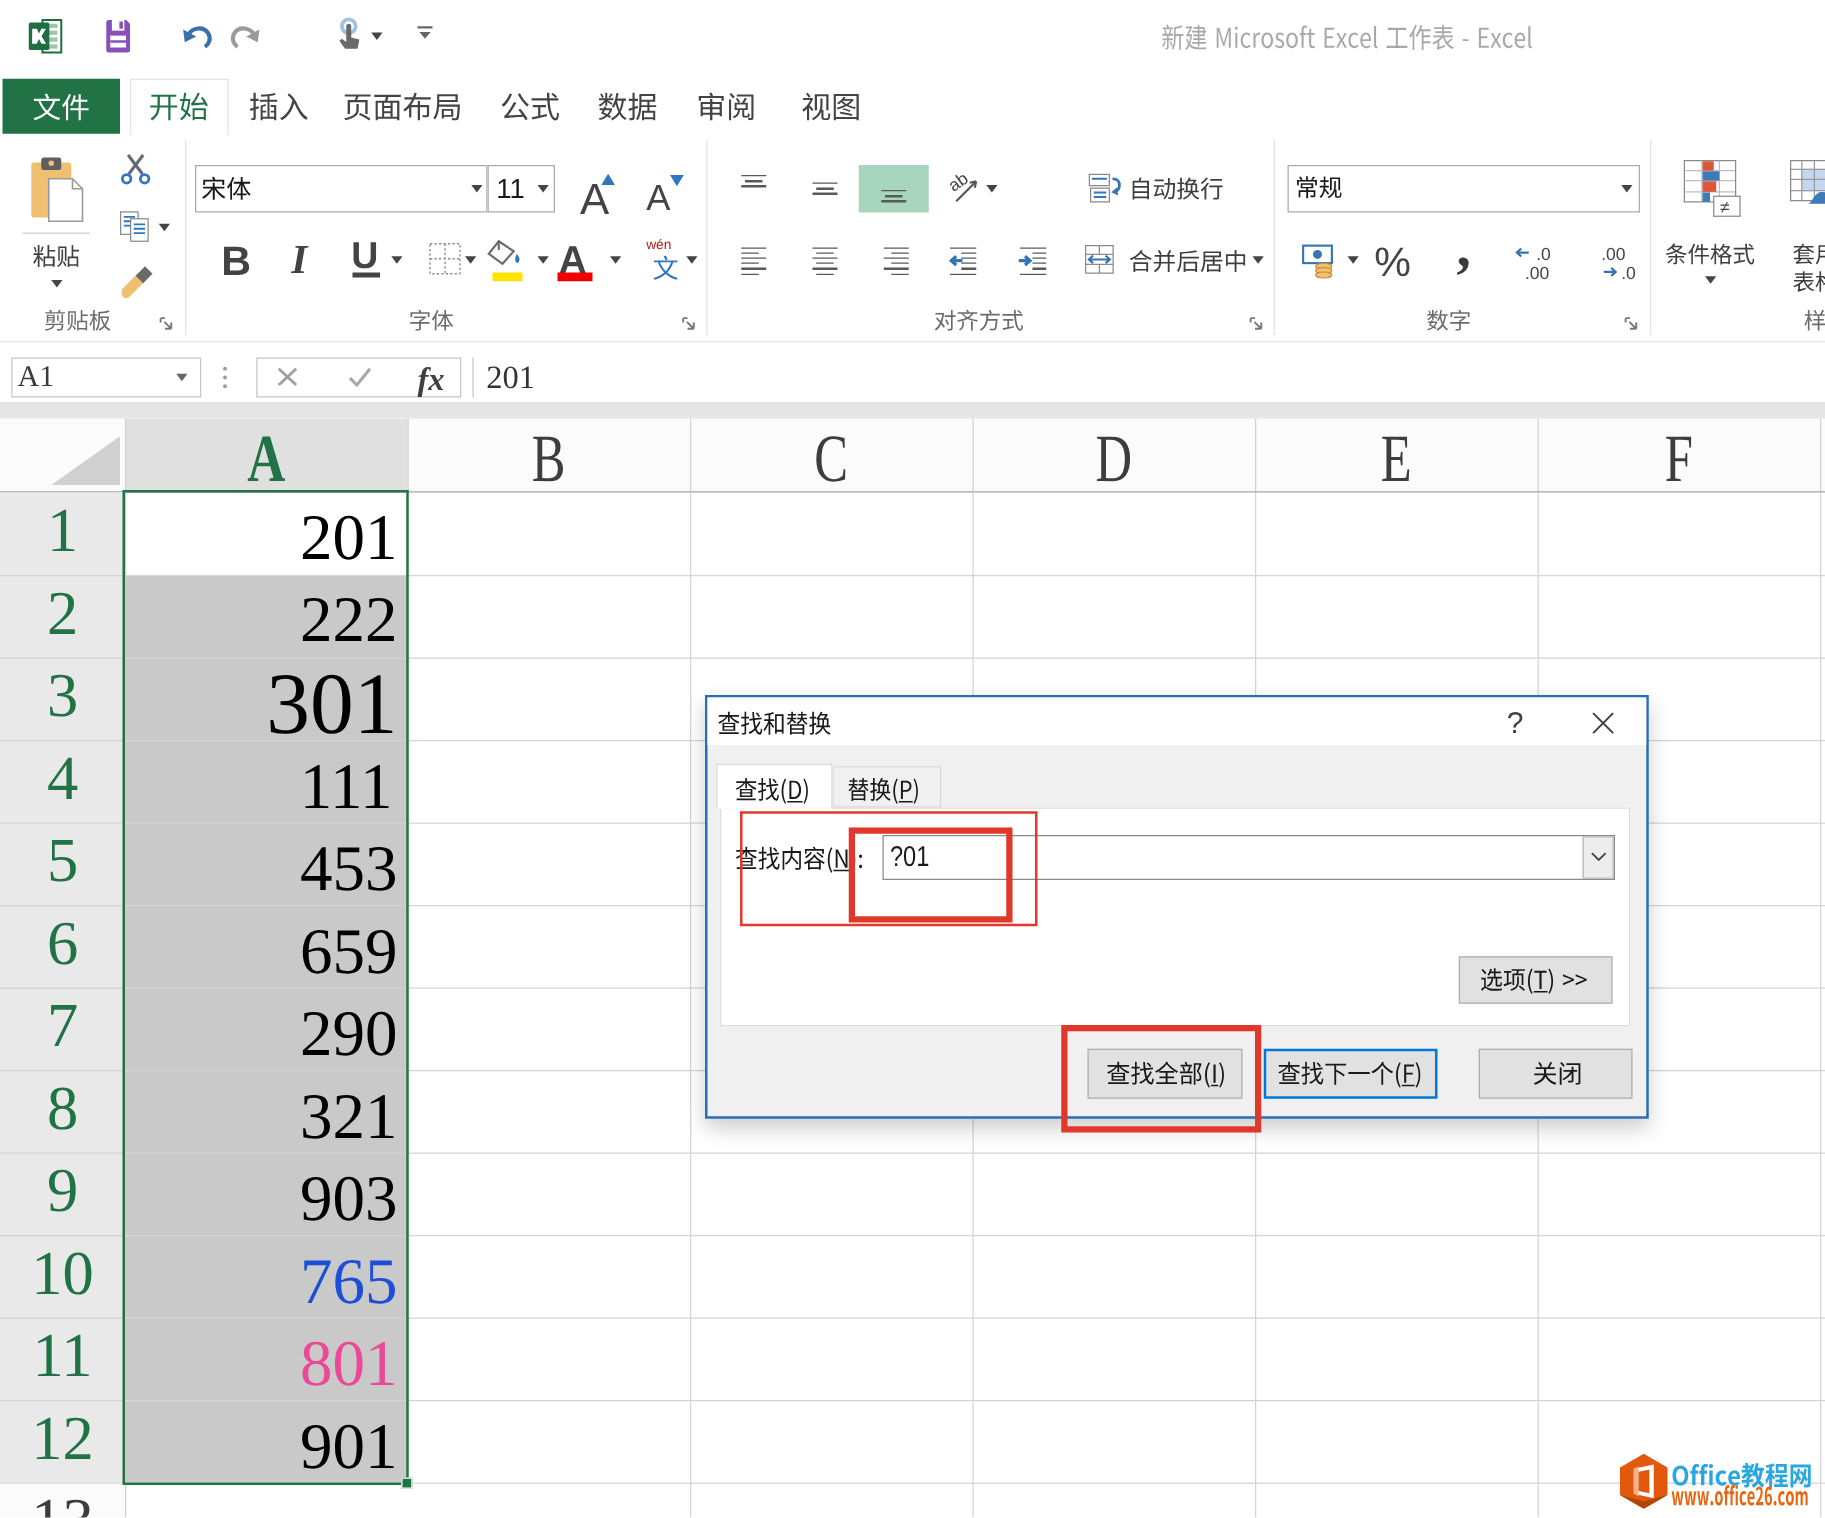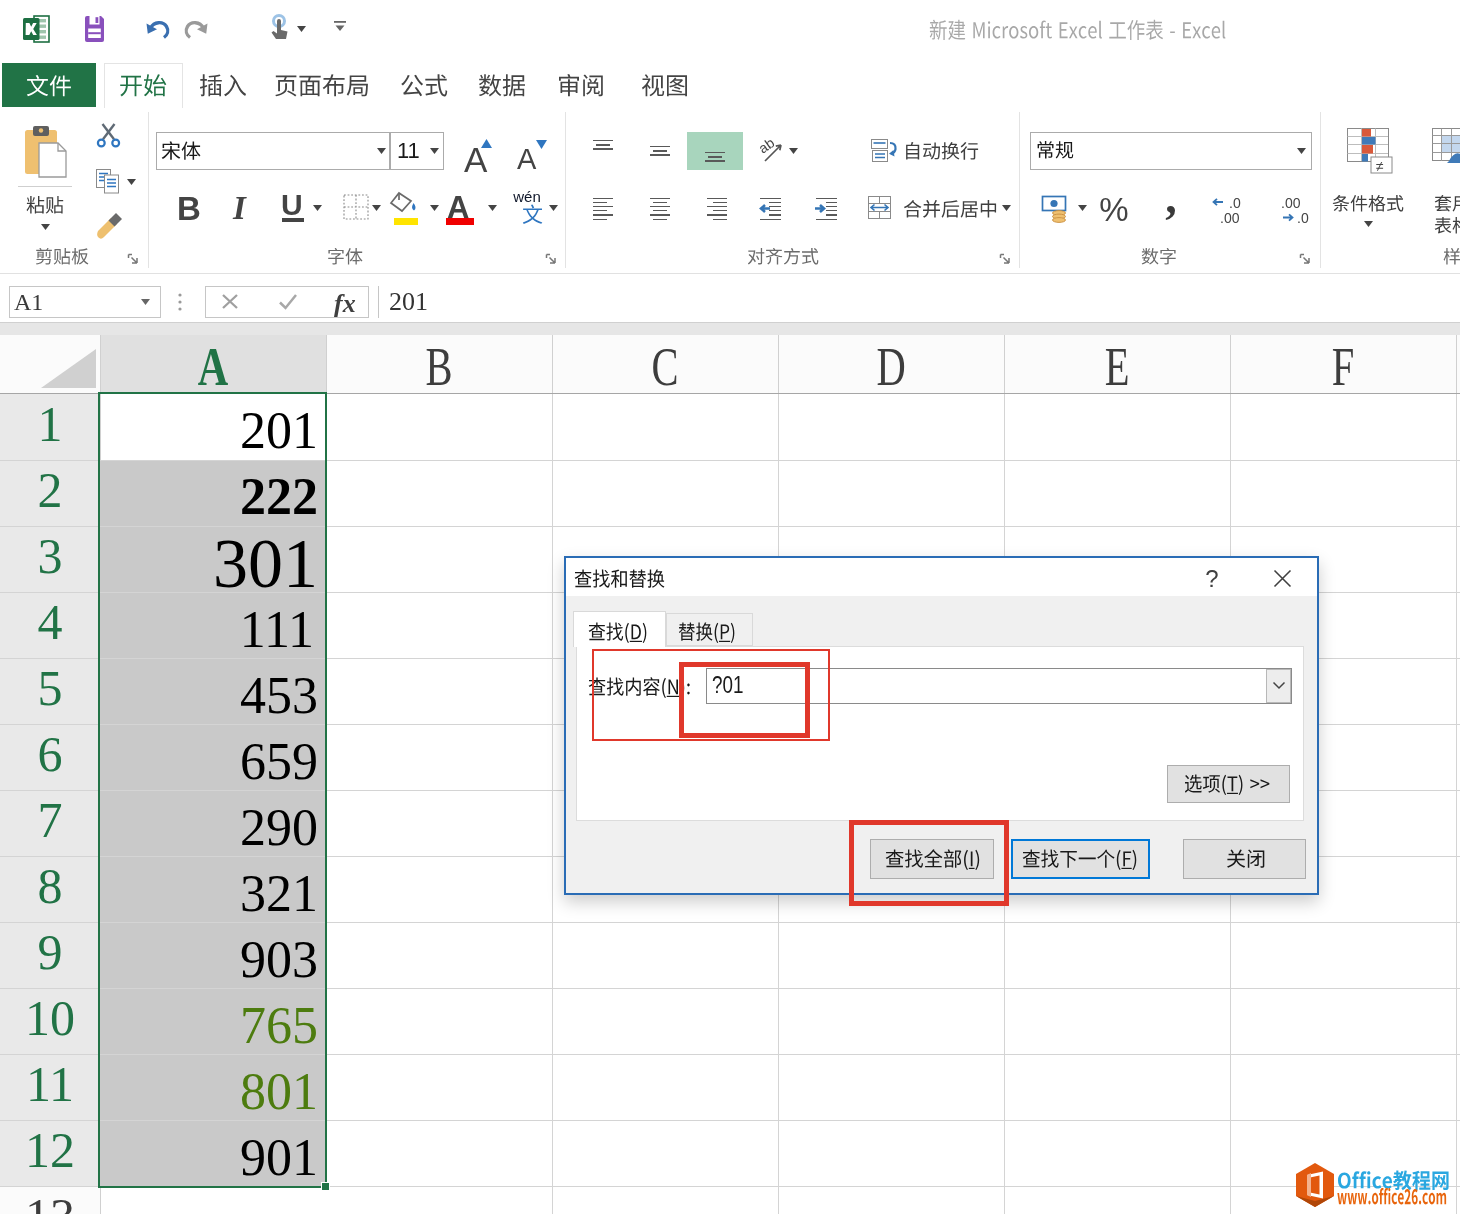--- a/index.html
+++ b/index.html
@@ -194,21 +194,21 @@
 <div style="position:absolute;left:447px;top:192.0px;font-family:'Liberation Sans',serif;font-size:31px;font-weight:700;font-style:normal;color:#444;line-height:31px;white-space:pre;">A</div>
 <div style="position:absolute;left:446px;top:218px;width:28px;height:7px;background:#f00000;"></div>
 <svg style="position:absolute;left:488px;top:205px;overflow:visible" width="9" height="6" viewBox="0 0 9 6">
     <path d="M0 0 L9 0 L4.5 6 Z" fill="#444"></path>
   </svg>
 <svg style="position:absolute;left:521.5px;top:199.7px;overflow:visible;" width="21.0" height="29.4" viewBox="0 -22.3 21.0 29.4">
     <g fill="#2f76c0">
       <path d="M8.9 -17.3C9.5 -16.3 10.2 -14.8 10.4 -14.0L12.2 -14.6C11.9 -15.4 11.2 -16.8 10.5 -17.8ZM1.1 -13.9V-12.4H4.3C5.6 -9.2 7.2 -6.4 9.4 -4.2C7.1 -2.3 4.2 -0.8 0.8 0.1C1.1 0.5 1.6 1.3 1.7 1.6C5.2 0.5 8.2 -1.0 10.5 -3.1C12.9 -1.0 15.8 0.6 19.2 1.5C19.5 1.1 20.0 0.4 20.3 0.1C16.9 -0.8 14.1 -2.2 11.8 -4.2C13.9 -6.4 15.5 -9.1 16.7 -12.4H20.0V-13.9ZM10.6 -5.3C8.6 -7.3 7.1 -9.7 6.0 -12.4H14.9C13.9 -9.6 12.4 -7.2 10.6 -5.3Z"></path>
     </g>
   </svg>
-<div style="position:absolute;left:527px;top:190.1px;font-family:'Liberation Sans',serif;font-size:15px;font-weight:400;font-style:normal;color:#0f172a;line-height:13px;white-space:pre;transform:translateX(-50%);">wén</div>
+<div style="position:absolute;left:527px;top:190.1px;font-family:'Liberation Sans',serif;font-size:11px;font-weight:400;font-style:normal;color:#b91c1c;line-height:13px;white-space:pre;transform:translateX(-50%);">wén</div>
 <svg style="position:absolute;left:549px;top:205px;overflow:visible" width="9" height="6" viewBox="0 0 9 6">
     <path d="M0 0 L9 0 L4.5 6 Z" fill="#444"></path>
   </svg>
 <svg style="position:absolute;left:327.0px;top:243.9px;overflow:visible;" width="36.0" height="25.2" viewBox="0 -19.1 36.0 25.2">
     <g fill="#6b6b6b">
       <path d="M8.3 -6.5V-5.4H1.2V-4.1H8.3V-0.3C8.3 0.0 8.2 0.1 7.9 0.1C7.5 0.1 6.4 0.1 5.2 0.1C5.4 0.4 5.7 1.0 5.7 1.4C7.3 1.4 8.2 1.4 8.9 1.2C9.5 1.0 9.7 0.6 9.7 -0.2V-4.1H16.7V-5.4H9.7V-6.1C11.3 -6.9 12.9 -8.1 14.0 -9.3L13.1 -10.0L12.8 -9.9H4.2V-8.6H11.4C10.5 -7.8 9.3 -7.1 8.3 -6.5ZM7.6 -14.8C8.0 -14.4 8.3 -13.8 8.5 -13.2H1.4V-9.5H2.8V-12.0H15.2V-9.5H16.6V-13.2H10.1C9.9 -13.8 9.4 -14.7 8.9 -15.2Z M22.5 -15.0C21.6 -12.3 20.1 -9.6 18.5 -7.9C18.8 -7.6 19.2 -6.8 19.3 -6.5C19.9 -7.1 20.4 -7.8 20.9 -8.6V1.4H22.2V-10.9C22.8 -12.1 23.3 -13.4 23.8 -14.7ZM25.5 -3.1V-1.9H28.5V1.3H29.8V-1.9H32.7V-3.1H29.8V-9.4C30.9 -6.2 32.6 -3.2 34.5 -1.5C34.7 -1.9 35.2 -2.3 35.5 -2.6C33.6 -4.1 31.7 -7.2 30.6 -10.2H35.2V-11.5H29.8V-15.1H28.5V-11.5H23.4V-10.2H27.6C26.5 -7.1 24.6 -4.1 22.7 -2.5C23.0 -2.2 23.4 -1.8 23.6 -1.5C25.5 -3.2 27.3 -6.2 28.5 -9.3V-3.1Z"></path>
     </g>
   </svg>
 <svg style="position:absolute;left:545px;top:253px;overflow:visible" width="13" height="13" viewBox="0 0 13 13">
     <path d="M1.5 1.5 L1.5 5 M1.5 1.5 L5 1.5" stroke="#777" stroke-width="1.5" fill="none"></path>
@@ -458,30 +458,30 @@
 <div style="position:absolute;left:50px;top:663.1px;font-family:'Liberation Serif',serif;font-size:50px;font-weight:400;font-style:normal;color:#217346;line-height:50px;white-space:pre;transform:translateX(-50%);">5</div>
 <div style="position:absolute;left:50px;top:729.1px;font-family:'Liberation Serif',serif;font-size:50px;font-weight:400;font-style:normal;color:#217346;line-height:50px;white-space:pre;transform:translateX(-50%);">6</div>
 <div style="position:absolute;left:50px;top:795.1px;font-family:'Liberation Serif',serif;font-size:50px;font-weight:400;font-style:normal;color:#217346;line-height:50px;white-space:pre;transform:translateX(-50%);">7</div>
 <div style="position:absolute;left:50px;top:861.1px;font-family:'Liberation Serif',serif;font-size:50px;font-weight:400;font-style:normal;color:#217346;line-height:50px;white-space:pre;transform:translateX(-50%);">8</div>
 <div style="position:absolute;left:50px;top:927.1px;font-family:'Liberation Serif',serif;font-size:50px;font-weight:400;font-style:normal;color:#217346;line-height:50px;white-space:pre;transform:translateX(-50%);">9</div>
 <div style="position:absolute;left:50px;top:993.1px;font-family:'Liberation Serif',serif;font-size:50px;font-weight:400;font-style:normal;color:#217346;line-height:50px;white-space:pre;transform:translateX(-50%);">10</div>
 <div style="position:absolute;left:50px;top:1059.1px;font-family:'Liberation Serif',serif;font-size:50px;font-weight:400;font-style:normal;color:#217346;line-height:50px;white-space:pre;transform:translateX(-50%);">11</div>
 <div style="position:absolute;left:50px;top:1125.1px;font-family:'Liberation Serif',serif;font-size:50px;font-weight:400;font-style:normal;color:#217346;line-height:50px;white-space:pre;transform:translateX(-50%);">12</div>
 <div style="position:absolute;left:50px;top:1191.1px;font-family:'Liberation Serif',serif;font-size:50px;font-weight:400;font-style:normal;color:#3d3d3d;line-height:50px;white-space:pre;transform:translateX(-50%);">13</div>
 <div style="position:absolute;right:1142px;top:405.4px;font-family:'Liberation Serif',serif;font-size:52px;font-weight:400;font-style:normal;color:#000;line-height:52px;white-space:pre;">201</div>
-<div style="position:absolute;right:1142px;top:471.4px;font-family:'Liberation Serif',serif;font-size:52px;font-weight:700;font-style:normal;color:#000;line-height:52px;white-space:pre;">222</div>
+<div style="position:absolute;right:1142px;top:471.4px;font-family:'Liberation Serif',serif;font-size:52px;font-weight:400;font-style:normal;color:#000;line-height:52px;white-space:pre;">222</div>
 <div style="position:absolute;right:1142px;top:537.5px;font-family:'Liberation Serif',serif;font-size:70px;font-weight:400;font-style:normal;color:#000;line-height:52px;white-space:pre;">301</div>
 <div style="position:absolute;right:1146px;top:603.5px;font-family:'Liberation Serif',serif;font-size:52px;font-weight:400;font-style:normal;color:#000;line-height:52px;white-space:pre;">111</div>
 <div style="position:absolute;right:1142px;top:669.5px;font-family:'Liberation Serif',serif;font-size:52px;font-weight:400;font-style:normal;color:#000;line-height:52px;white-space:pre;">453</div>
 <div style="position:absolute;right:1142px;top:735.5px;font-family:'Liberation Serif',serif;font-size:52px;font-weight:400;font-style:normal;color:#000;line-height:52px;white-space:pre;">659</div>
 <div style="position:absolute;right:1142px;top:801.5px;font-family:'Liberation Serif',serif;font-size:52px;font-weight:400;font-style:normal;color:#000;line-height:52px;white-space:pre;">290</div>
 <div style="position:absolute;right:1142px;top:867.5px;font-family:'Liberation Serif',serif;font-size:52px;font-weight:400;font-style:normal;color:#000;line-height:52px;white-space:pre;">321</div>
 <div style="position:absolute;right:1142px;top:933.5px;font-family:'Liberation Serif',serif;font-size:52px;font-weight:400;font-style:normal;color:#000;line-height:52px;white-space:pre;">903</div>
-<div style="position:absolute;right:1142px;top:999.5px;font-family:'Liberation Serif',serif;font-size:52px;font-weight:400;font-style:normal;color:#4d7c0f;line-height:52px;white-space:pre;">765</div>
-<div style="position:absolute;right:1142px;top:1065.5px;font-family:'Liberation Serif',serif;font-size:52px;font-weight:400;font-style:normal;color:#4d7c0f;line-height:52px;white-space:pre;">801</div>
+<div style="position:absolute;right:1142px;top:999.5px;font-family:'Liberation Serif',serif;font-size:52px;font-weight:400;font-style:normal;color:#1d4ed8;line-height:52px;white-space:pre;">765</div>
+<div style="position:absolute;right:1142px;top:1065.5px;font-family:'Liberation Serif',serif;font-size:52px;font-weight:400;font-style:normal;color:#ec4899;line-height:52px;white-space:pre;">801</div>
 <div style="position:absolute;right:1142px;top:1131.5px;font-family:'Liberation Serif',serif;font-size:52px;font-weight:400;font-style:normal;color:#000;line-height:52px;white-space:pre;">901</div>
 <div style="position:absolute;left:98px;top:392px;width:229px;height:796px;border:2px solid #217346;"></div>
 <div style="position:absolute;left:321px;top:1182px;width:9px;height:9px;background:#217346;border:1px solid #fff;"></div>
 <div style="position:absolute;left:564px;top:556px;width:755px;height:339px;background:#f0f0f0;border:2px solid #2a6cb5;box-shadow:0 7px 16px rgba(0,0,0,0.20);"></div>
 <div style="position:absolute;left:566px;top:558px;width:751px;height:38px;background:#fff;"></div>
 <svg style="position:absolute;left:574.0px;top:564.8px;overflow:visible;" width="100.0" height="28.0" viewBox="0 -21.2 100.0 28.0">
     <g fill="#1a1a1a" transform="scale(0.91 1)">
       <path d="M5.9 -4.4H14.0V-2.7H5.9ZM5.9 -7.0H14.0V-5.4H5.9ZM4.4 -8.1V-1.6H15.6V-8.1ZM1.5 -0.4V1.0H18.6V-0.4ZM9.2 -16.8V-14.3H1.1V-12.9H7.6C5.9 -11.0 3.2 -9.3 0.7 -8.5C1.0 -8.2 1.5 -7.6 1.7 -7.3C4.4 -8.4 7.4 -10.5 9.2 -12.8V-8.7H10.7V-12.9C12.5 -10.5 15.5 -8.5 18.3 -7.4C18.5 -7.8 18.9 -8.4 19.3 -8.7C16.8 -9.5 14.0 -11.1 12.3 -12.9H18.9V-14.3H10.7V-16.8Z M33.5 -15.6C34.5 -14.7 35.7 -13.4 36.2 -12.6L37.4 -13.5C36.9 -14.3 35.6 -15.5 34.7 -16.3ZM23.8 -16.8V-12.8H20.9V-11.4H23.8V-7.0C22.6 -6.7 21.5 -6.4 20.7 -6.2L21.1 -4.8L23.8 -5.5V-0.3C23.8 -0.0 23.7 0.1 23.4 0.1C23.1 0.1 22.3 0.1 21.3 0.1C21.5 0.4 21.7 1.1 21.8 1.4C23.2 1.4 24.0 1.4 24.5 1.2C25.0 0.9 25.2 0.5 25.2 -0.3V-6.0L27.9 -6.8L27.7 -8.2L25.2 -7.4V-11.4H27.7V-12.8H25.2V-16.8ZM36.6 -9.3C35.9 -7.8 34.9 -6.3 33.7 -4.9C33.3 -6.4 32.9 -8.2 32.7 -10.2L38.8 -10.9L38.7 -12.3L32.5 -11.6C32.3 -13.2 32.2 -14.9 32.1 -16.7H30.6C30.7 -14.9 30.8 -13.1 31.0 -11.5L27.9 -11.1L28.1 -9.7L31.2 -10.0C31.5 -7.6 31.9 -5.4 32.5 -3.6C31.0 -2.2 29.2 -1.0 27.3 -0.3C27.7 0.0 28.2 0.5 28.5 0.9C30.1 0.2 31.7 -0.9 33.1 -2.1C34.0 0.0 35.4 1.4 37.2 1.5C38.2 1.6 39.0 0.6 39.4 -2.7C39.1 -2.8 38.5 -3.2 38.1 -3.5C38.0 -1.3 37.6 -0.2 37.1 -0.3C36.0 -0.4 35.0 -1.5 34.3 -3.3C35.7 -4.9 37.0 -6.7 37.8 -8.6Z M50.6 -14.9V0.7H52.1V-0.9H56.5V0.6H58.1V-14.9ZM52.1 -2.4V-13.5H56.5V-2.4ZM48.8 -16.6C47.0 -15.9 43.9 -15.3 41.2 -14.9C41.4 -14.6 41.6 -14.1 41.6 -13.7C42.7 -13.9 43.8 -14.0 44.9 -14.2V-10.9H41.0V-9.5H44.6C43.6 -7.0 42.0 -4.2 40.5 -2.7C40.8 -2.3 41.2 -1.7 41.3 -1.3C42.6 -2.7 44.0 -5.0 44.9 -7.3V1.6H46.4V-7.3C47.3 -6.1 48.4 -4.6 48.9 -3.8L49.8 -5.1C49.3 -5.7 47.2 -8.2 46.4 -9.0V-9.5H49.9V-10.9H46.4V-14.5C47.7 -14.8 48.8 -15.1 49.8 -15.4Z M65.2 -2.5H74.8V-0.4H65.2ZM65.2 -3.7V-5.6H74.8V-3.7ZM63.7 -6.9V1.6H65.2V0.8H74.8V1.5H76.3V-6.9ZM64.9 -16.8V-15.0H61.8V-13.8H64.9C64.9 -13.3 64.9 -12.7 64.7 -12.1H61.2V-10.8H64.4C63.9 -9.6 62.9 -8.3 60.9 -7.2C61.2 -7.0 61.7 -6.5 61.9 -6.2C63.6 -7.2 64.7 -8.4 65.4 -9.6C66.4 -8.8 67.5 -8.0 68.2 -7.4L69.1 -8.4C68.4 -9.0 67.0 -10.0 65.9 -10.8L65.9 -10.8H69.3V-12.1H66.2C66.3 -12.7 66.3 -13.3 66.3 -13.8H69.0V-15.0H66.3V-16.8ZM73.5 -16.8V-15.0H70.5V-13.8H73.5V-13.6C73.5 -13.2 73.5 -12.6 73.4 -12.1H70.1V-10.8H73.0C72.4 -9.8 71.4 -8.7 69.6 -8.0C69.9 -7.7 70.3 -7.2 70.5 -6.9C72.6 -7.9 73.7 -9.1 74.3 -10.4C75.2 -8.6 76.6 -7.2 78.3 -6.4C78.6 -6.8 79.0 -7.3 79.3 -7.5C77.6 -8.1 76.3 -9.4 75.4 -10.8H78.8V-12.1H74.8C74.9 -12.6 74.9 -13.1 74.9 -13.6V-13.8H78.2V-15.0H74.9V-16.8Z M83.3 -16.8V-12.8H81.0V-11.4H83.3V-6.9C82.3 -6.6 81.4 -6.4 80.7 -6.2L81.1 -4.7L83.3 -5.4V-0.2C83.3 0.0 83.2 0.1 83.0 0.1C82.7 0.1 82.1 0.1 81.3 0.1C81.5 0.5 81.7 1.2 81.7 1.5C82.9 1.6 83.6 1.5 84.1 1.2C84.6 1.0 84.8 0.6 84.8 -0.2V-5.9L86.9 -6.6L86.7 -8.0L84.8 -7.4V-11.4H86.6V-12.8H84.8V-16.8ZM90.7 -13.8H94.9C94.4 -13.1 93.8 -12.3 93.3 -11.7H89.2C89.7 -12.4 90.3 -13.1 90.7 -13.8ZM86.7 -5.8V-4.5H91.5C90.7 -2.7 89.0 -1.0 85.6 0.6C85.9 0.8 86.4 1.3 86.6 1.6C90.0 0.0 91.8 -1.9 92.7 -3.7C94.0 -1.4 96.0 0.6 98.4 1.5C98.6 1.2 99.1 0.6 99.4 0.3C97.0 -0.5 94.9 -2.3 93.7 -4.5H99.0V-5.8H97.6V-11.7H95.0C95.8 -12.6 96.5 -13.6 97.1 -14.4L96.1 -15.1L95.8 -15.0H91.5C91.8 -15.6 92.0 -16.1 92.3 -16.6L90.7 -16.8C90.0 -15.1 88.7 -13.0 86.7 -11.4C87.1 -11.2 87.5 -10.7 87.8 -10.4L88.1 -10.7V-5.8ZM89.6 -5.8V-10.5H92.2V-8.4C92.2 -7.6 92.2 -6.7 92.0 -5.8ZM96.1 -5.8H93.4C93.6 -6.7 93.7 -7.6 93.7 -8.4V-10.5H96.1Z"></path>
     </g>
   </svg>

